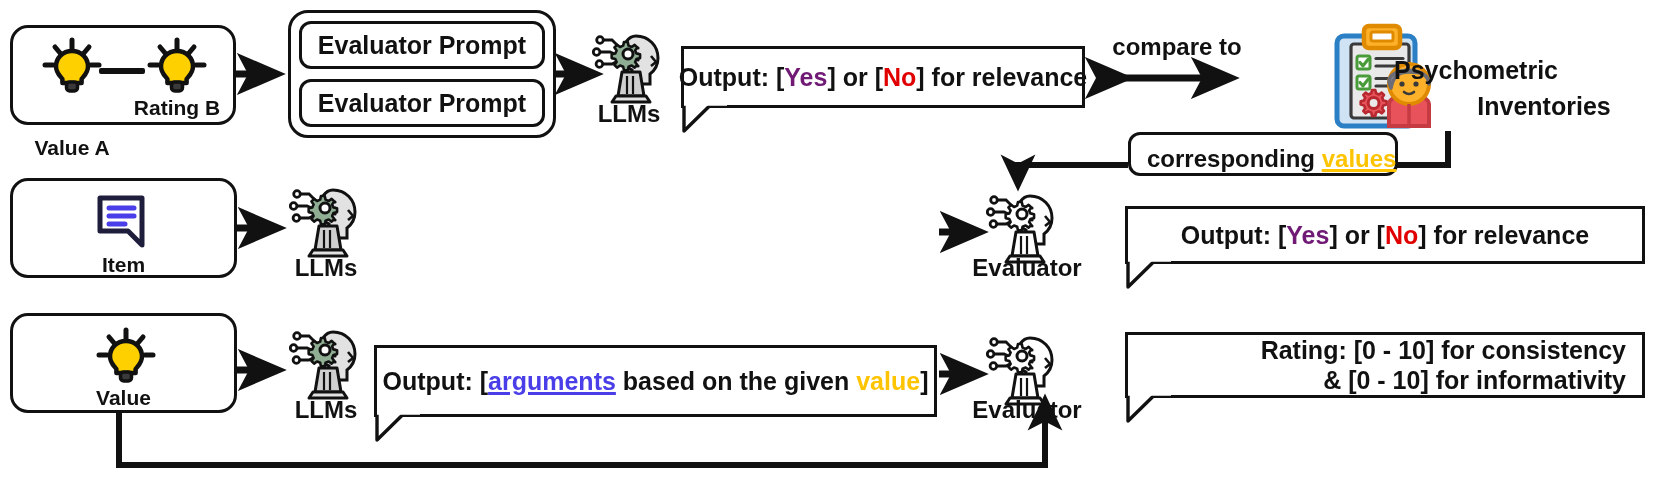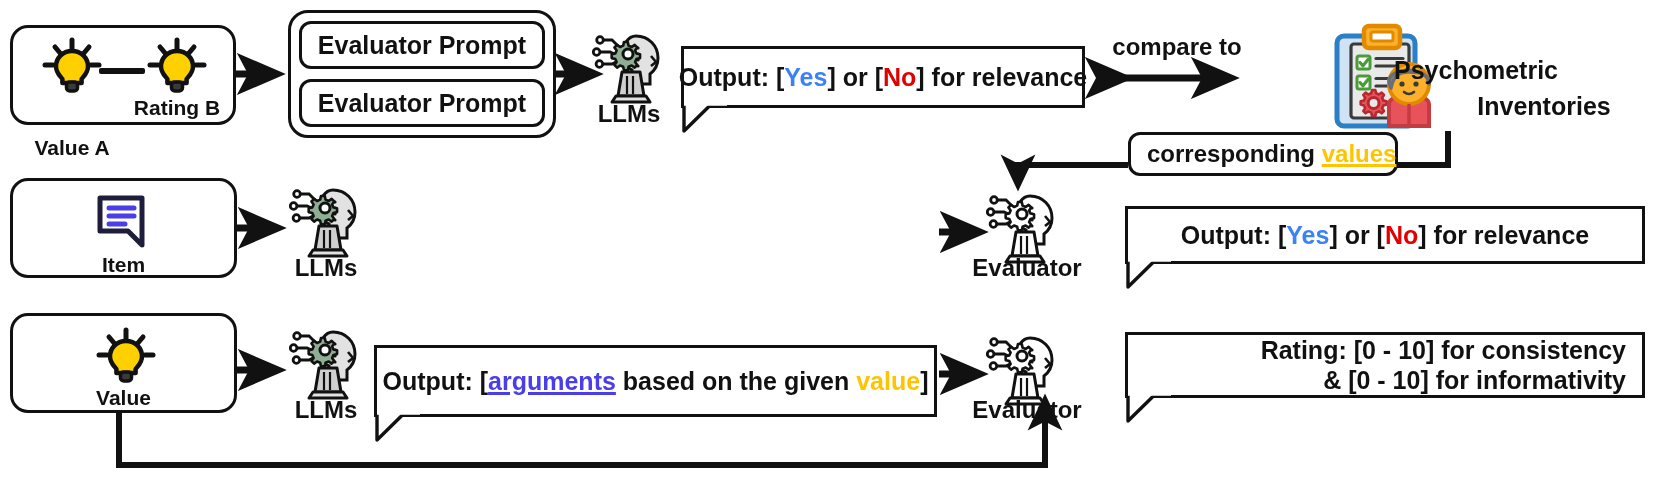--- a/index.html
+++ b/index.html
@@ -46,21 +46,21 @@
   .bubble .tail{
     position:absolute;
     left:-3px;
     bottom:-27px;
     width:46px;
     height:30px;
     overflow:visible;
   }
 
   
-  .c-yes{color:#3b82f6;}
+  .c-yes{color:#701a75;}
   .c-no{color:#e00000;}
   .c-val{color:#ffc400;}
   .c-val-u{color:#ffc400;text-decoration:underline;text-decoration-thickness:3px;text-underline-offset:2px;}
   .c-item{color:#4a3ee8;}
   .c-arg-u{color:#4a3ee8;text-decoration:underline;text-decoration-thickness:3px;text-underline-offset:2px;}
 
   
   .caption{
     position:absolute;
     font-weight:bold;
@@ -254,21 +254,21 @@
         <circle cx="69" cy="62" r="2.6"></circle>
         <circle cx="83" cy="62" r="2.6"></circle>
       </g>
       <path d="M71 70 Q76 74 81 70" fill="none" stroke="#3a3a3a" stroke-width="2.6" stroke-linecap="round"></path>
       <path d="M76 82 L76 104" stroke="#c63a42" stroke-width="3.4"></path>
     </svg>
   </div>
   <div class="caption" style="left:1376px;top:48px;width:200px;font-size:25px;margin-top:8px;">Psychometric</div>
   <div class="caption" style="left:1444px;top:92px;width:200px;font-size:25px;">Inventories</div>
 
-  <div class="rbox" style="left:1128px;top:132px;width:270px;height:44px;border-radius:12px;display:flex;align-items:center;">
+  <div class="rbox" style="left:1128px;top:132px;width:270px;height:44px;border-radius:12px;display:flex;align-items:flex-end;">
     <div style="font-weight:bold;font-size:24px;color:#111111;padding-left:16px;white-space:nowrap;">
       <span>corresponding </span> <span class="c-val-u">values</span>
     </div>
   </div>
 
   <div class="rbox" style="left:10px;top:178px;width:227px;height:100px;">
     <div class="iconwrap" style="left:82px;top:12px;">
       <svg width="62" height="58" viewBox="0 0 62 58">
         <path d="M5 5 L47 5 L47 38 L47 52 L33 38 L5 38 Z" fill="#ffffff" stroke="#1e1e3c" stroke-width="5" stroke-linejoin="round"></path>
         <g stroke="#4a3ee8" stroke-width="5" stroke-linecap="round">

